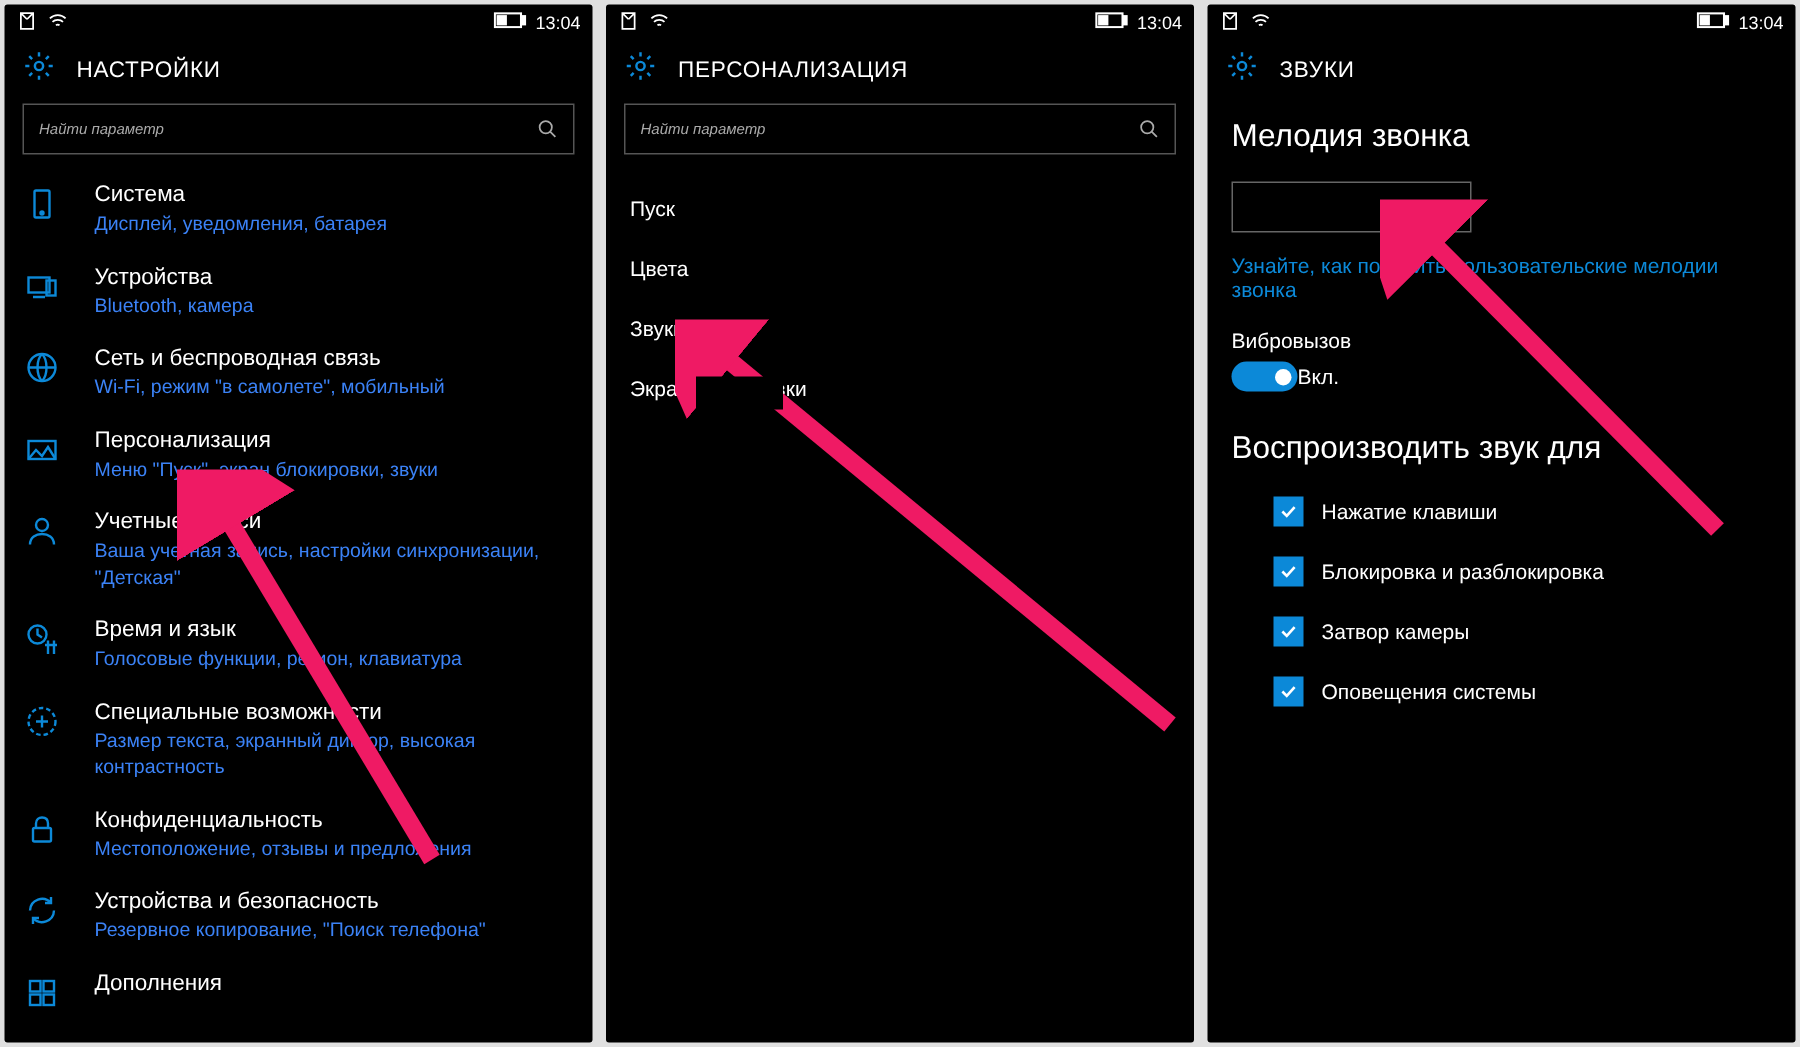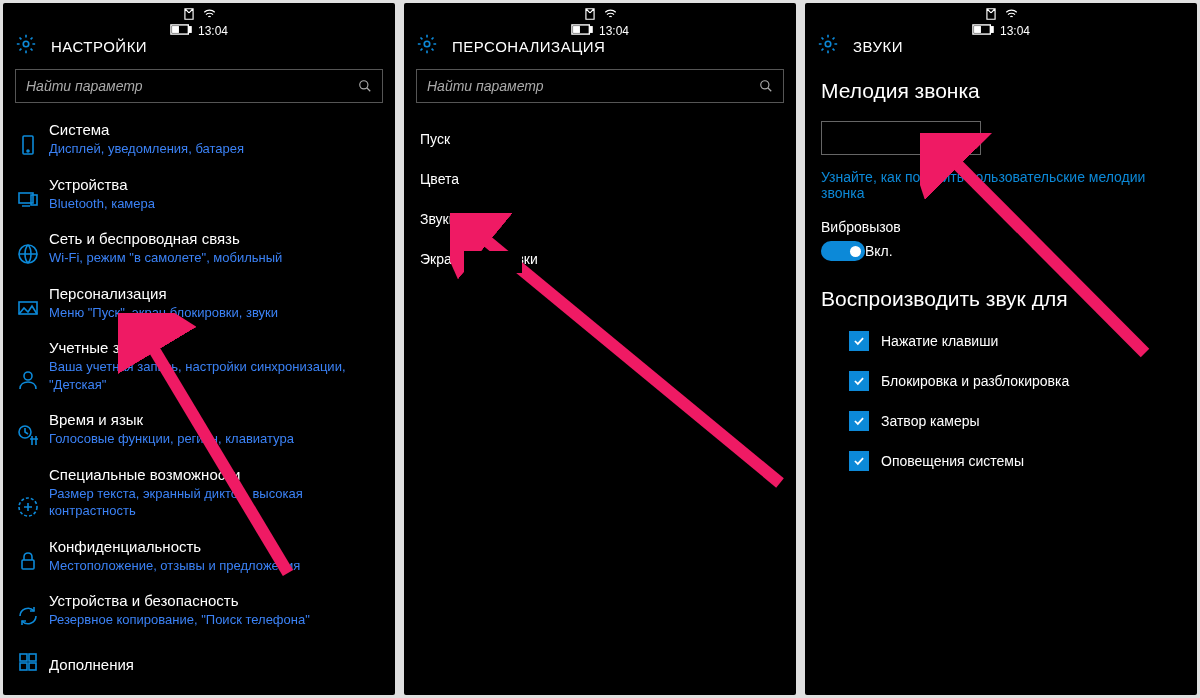--- a/index.html
+++ b/index.html
@@ -23,21 +23,20 @@
     border-radius: 2px;
   }
   .statusbar {
     display: flex;
     justify-content: space-between;
     align-items: center;
     padding: 4px 8px 4px 8px;
     font-size: 12px;
     height: 24px;
     color: #fff;
-    flex-direction: column;
   }
   .statusbar .left, .statusbar .right {
     display: flex;
     align-items: center;
     gap: 6px;
   }
   .header {
     display: flex;
     align-items: flex-end;
     padding: 6px 28px 6px 12px;
@@ -50,30 +49,30 @@
     letter-spacing: 0.5px;
   }
   .searchbox {
     margin: 8px 12px 10px 12px;
     border: 1px solid #555;
     height: 34px;
     display: flex;
     align-items: center;
     padding: 0 10px;
     color: #aaa;
-    font-size: 14px;
+    font-size: 10px;
   }
   .searchbox .ph { flex: 1; font-style: italic; }
   .searchbox .mag svg { display: block; }
   .list { padding: 0 0 0 0; }
   .item {
     display: flex;
-    align-items: flex-end;
+    align-items: flex-start;
     padding: 8px 12px 10px 12px;
-    gap: 8px;
+    gap: 22px;
   }
   .item .icon {
     width: 26px;
     height: 26px;
     flex-shrink: 0;
     display: flex;
     align-items: center;
     justify-content: center;
     margin-top: 2px;
   }

